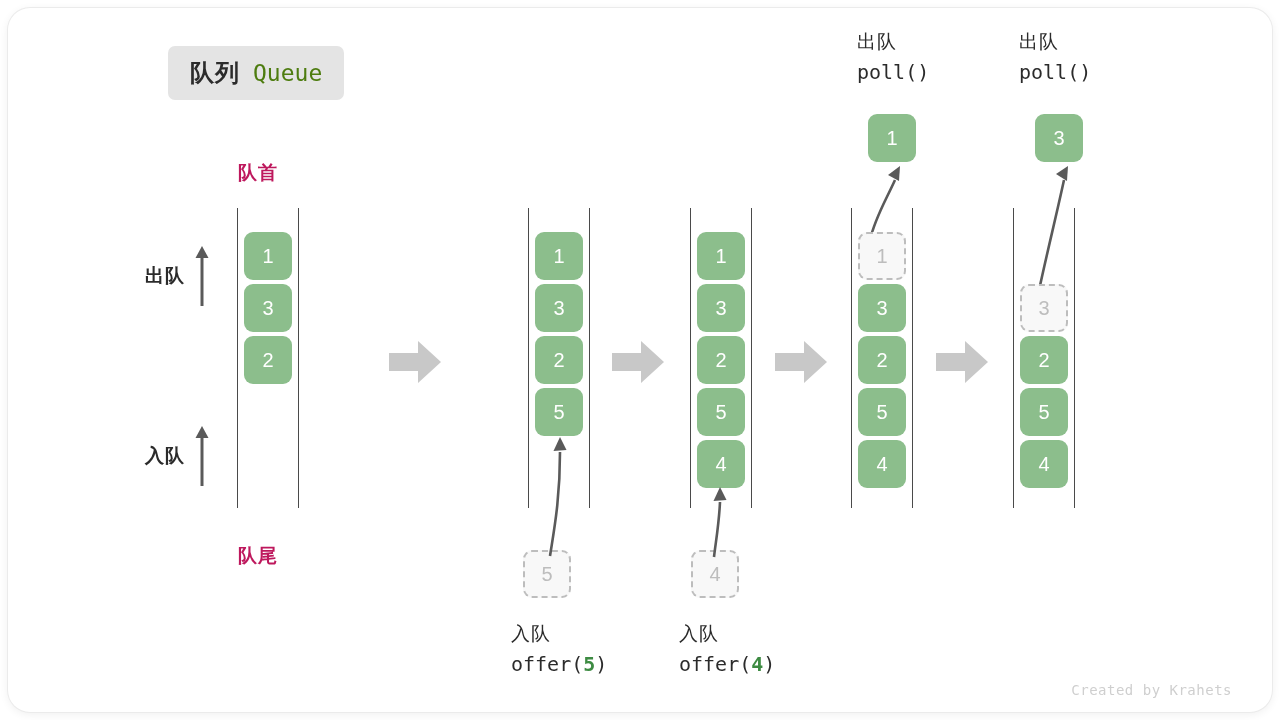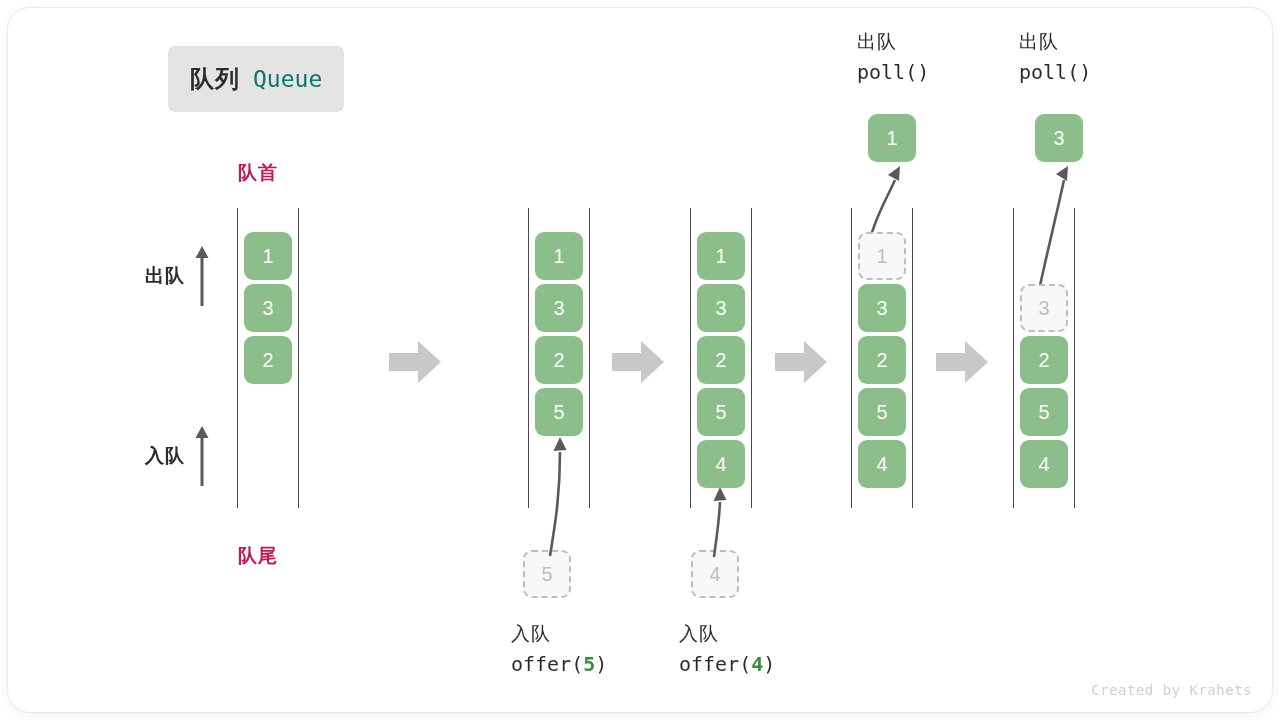--- a/index.html
+++ b/index.html
@@ -27,39 +27,39 @@
     border-radius: 22px;
     box-shadow: 0 0 0 1px #ebebeb, 0 2px 10px rgba(0,0,0,0.07);
     box-sizing: border-box;
   }
 
   
   .title-badge {
     position: absolute;
     left: 168px;
     top: 46px;
-    height: 66px;
+    height: 54px;
     padding: 0 22px;
     background: #e4e4e4;
     border-radius: 7px;
     display: flex;
     align-items: center;
     gap: 13px;
     white-space: nowrap;
   }
   .title-cn {
     font-size: 24px;
     font-weight: bold;
     color: #2b2b2b;
     letter-spacing: 1px;
   }
   .title-en {
     font-family: "DejaVu Sans Mono", "Liberation Mono", monospace;
     font-size: 23px;
-    color: #0f766e;
+    color: #4d7c0f;
   }
 
   
   .hdr-label {
     position: absolute;
     font-size: 19px;
     font-weight: bold;
     color: #be185d;
     letter-spacing: 1px;
     white-space: nowrap;
@@ -152,21 +152,21 @@
 
   
   .trans-arrow { position: absolute; }
 
   
   .curve { position: absolute; overflow: visible; }
 
   
   .watermark {
     position: absolute;
-    right: 28px;
+    right: 48px;
     bottom: 22px;
     font-family: "DejaVu Sans Mono", "Liberation Mono", monospace;
     font-size: 14px;
     color: #cfcfcf;
     letter-spacing: 0.5px;
     white-space: nowrap;
   }
 </style>
 </head>
 <body>

